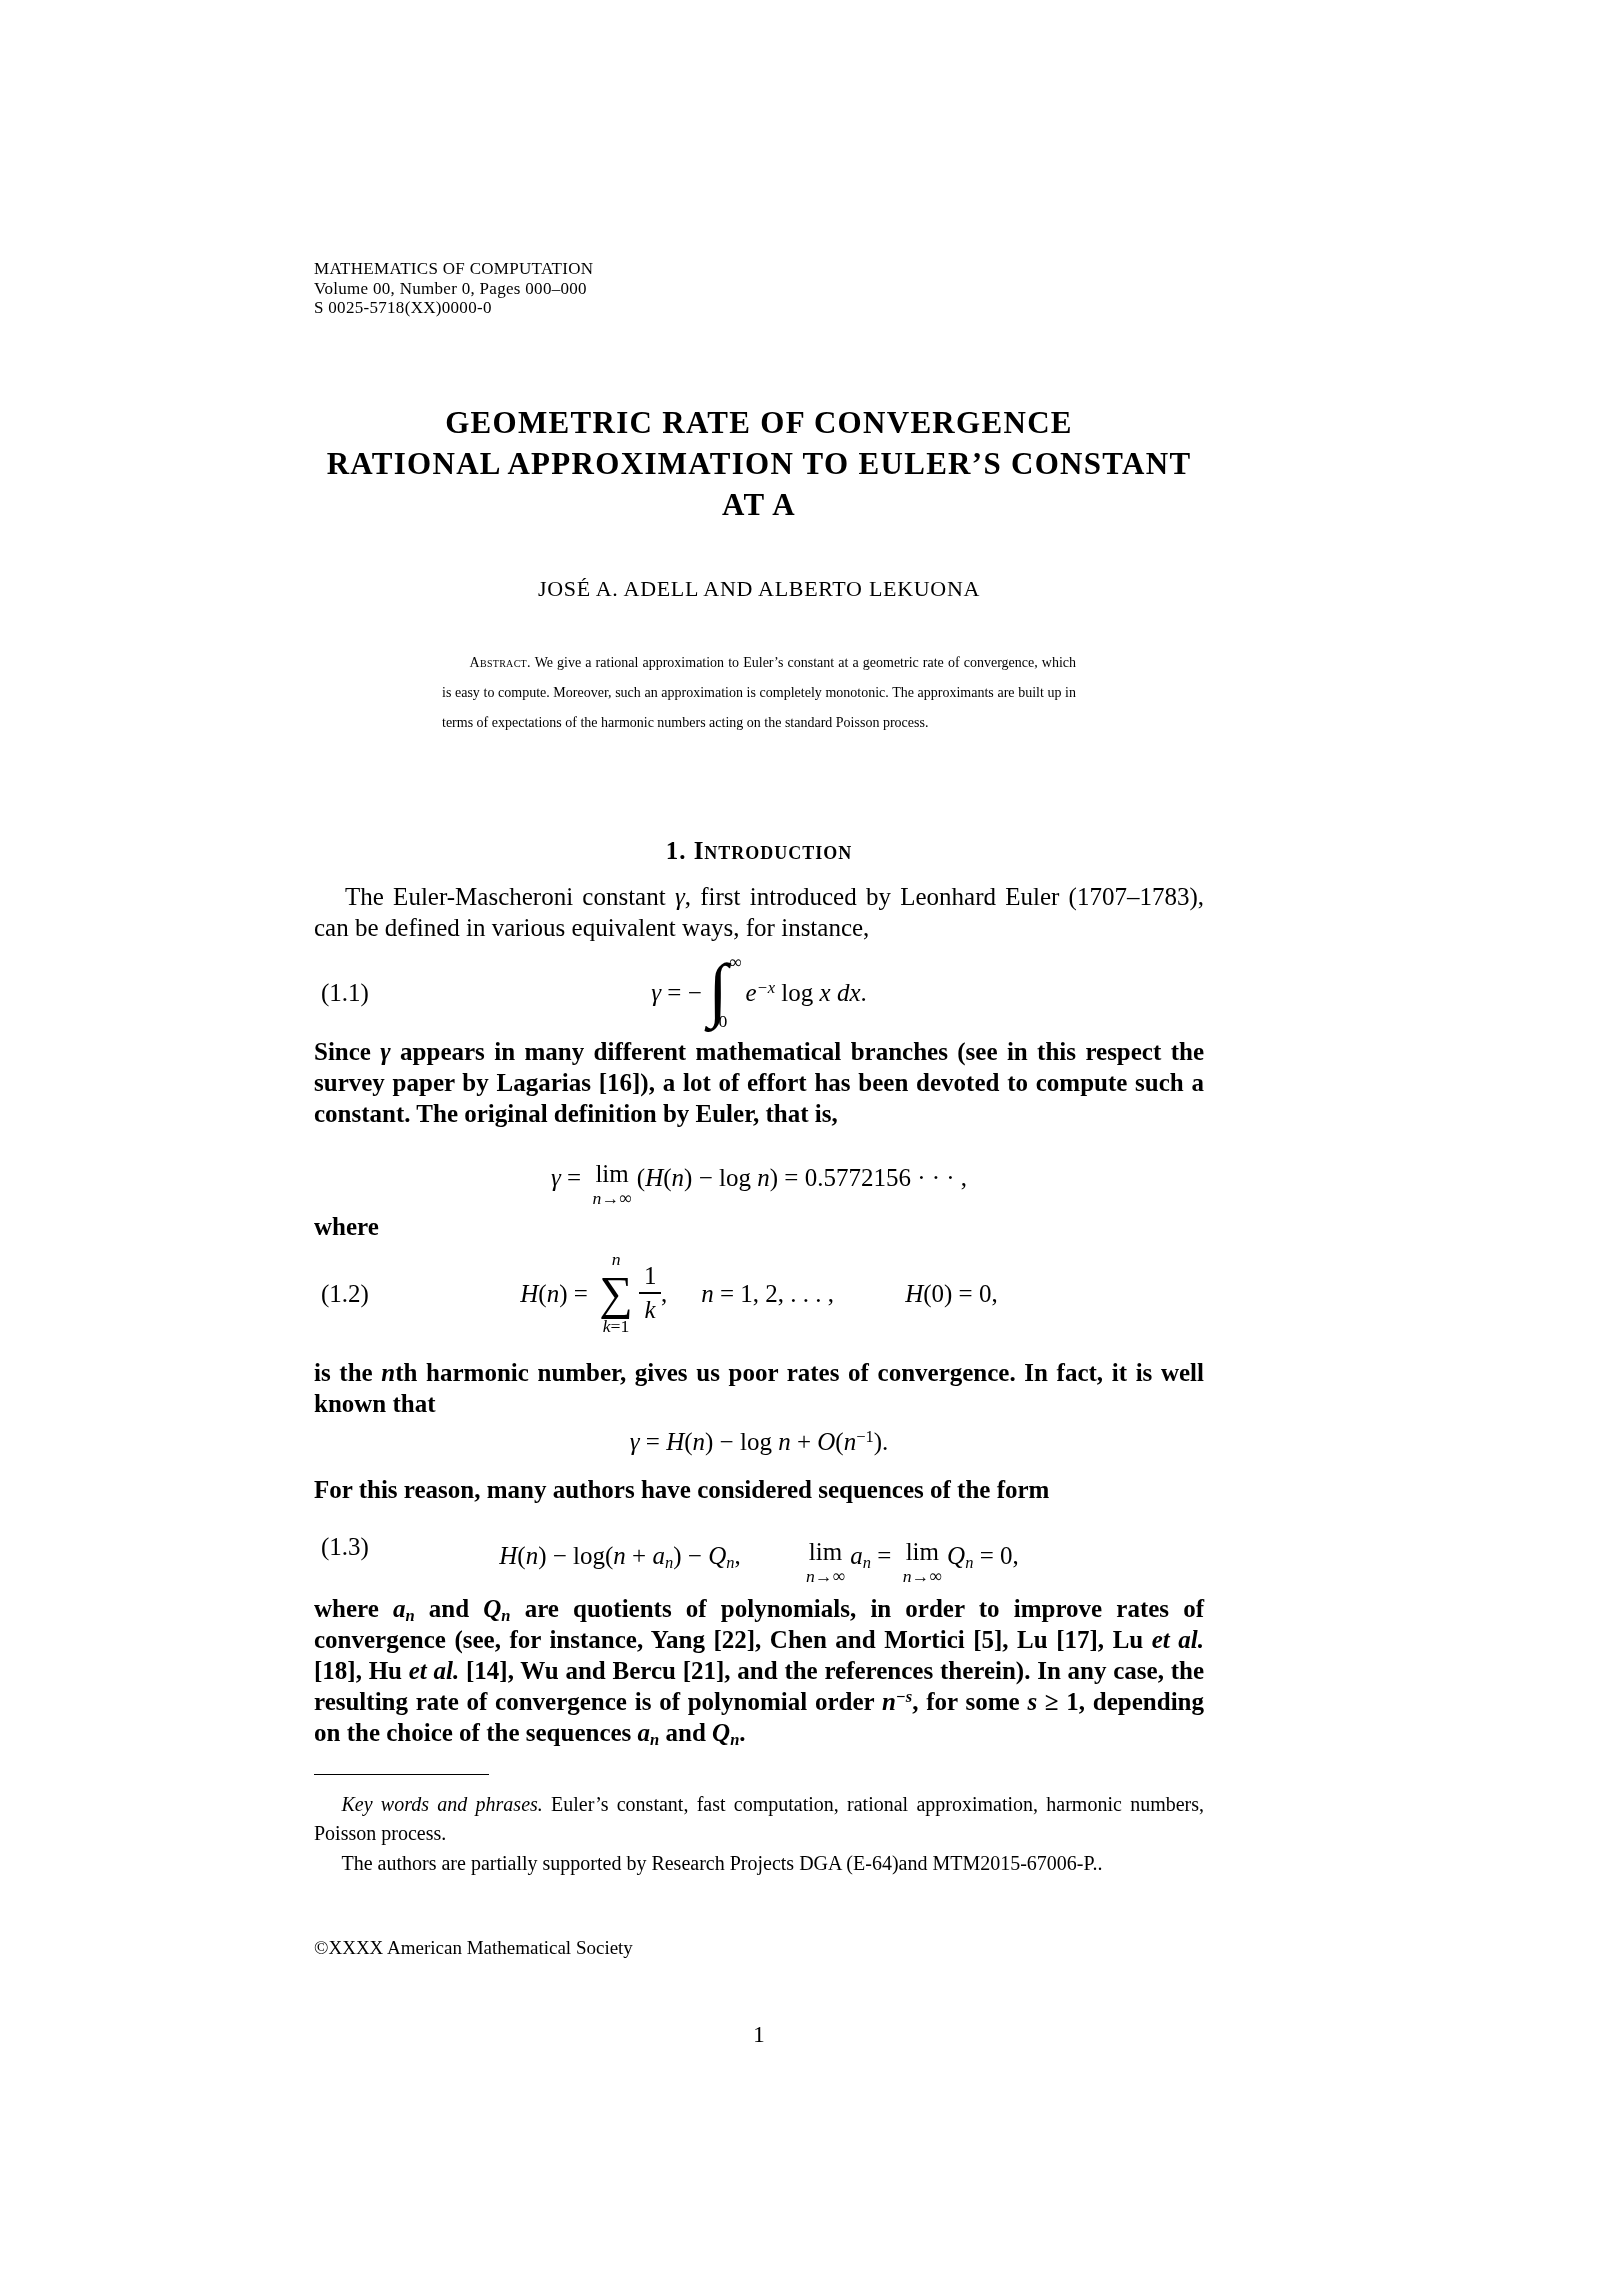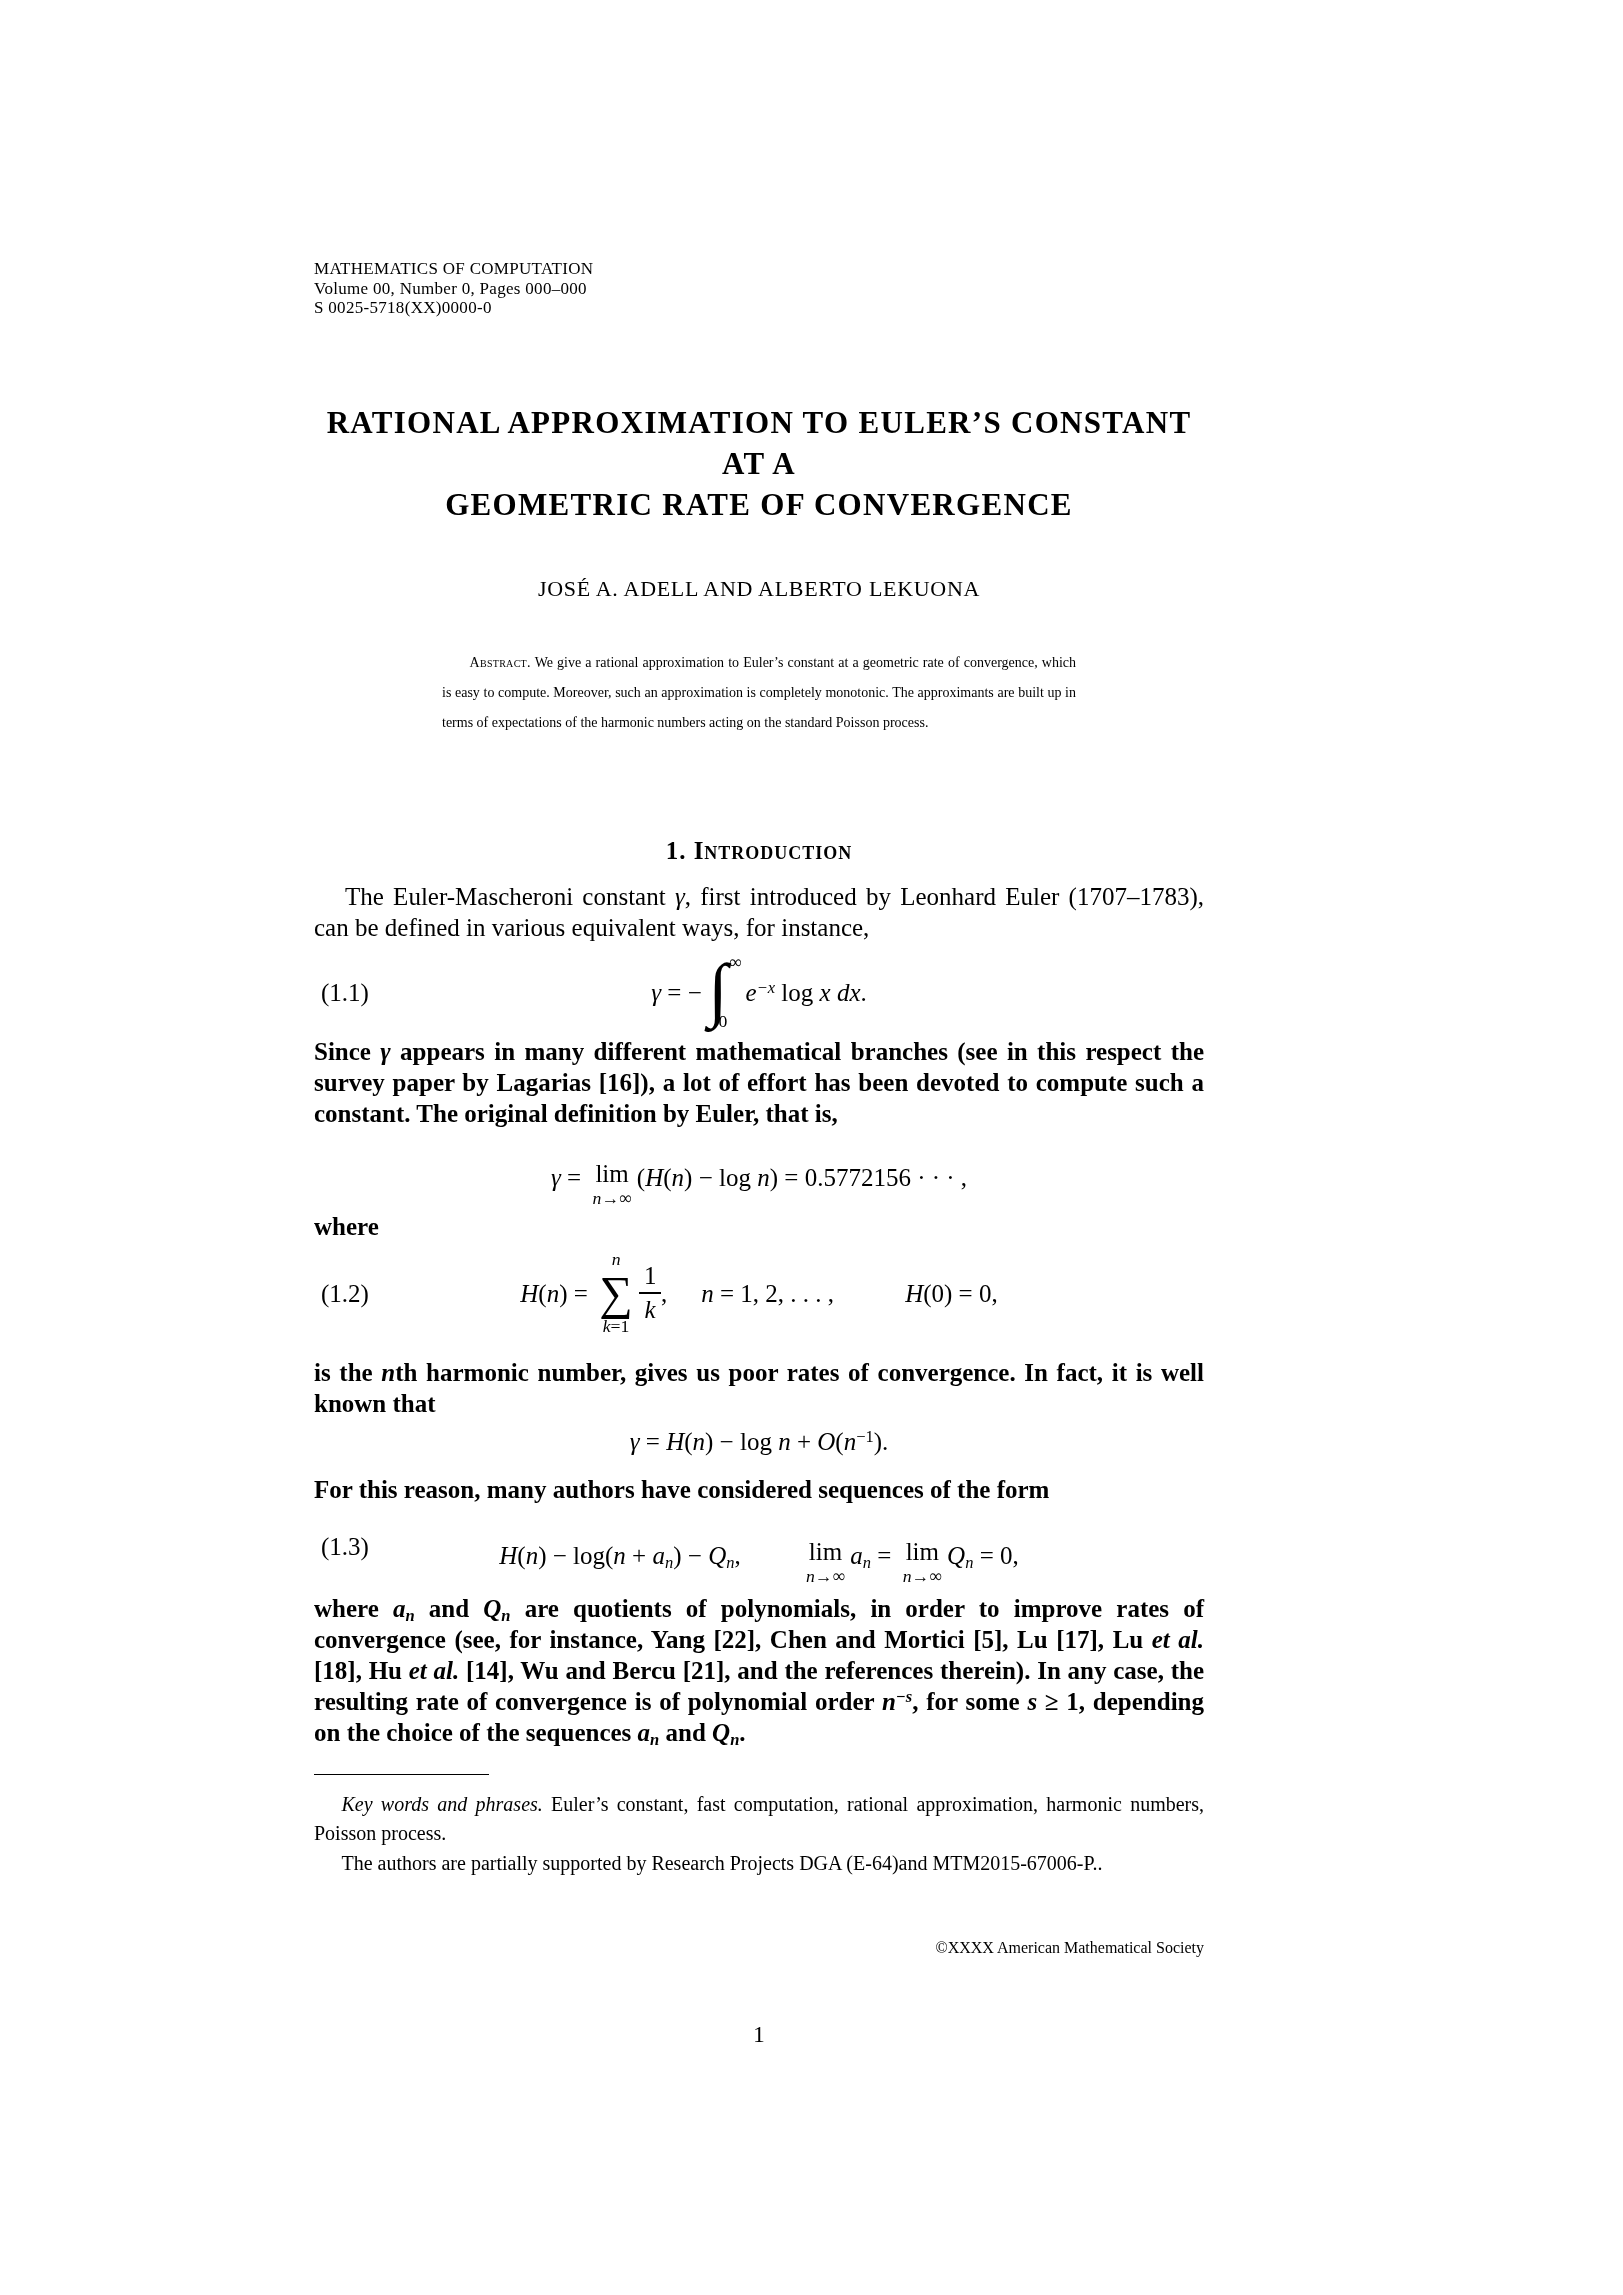--- a/index.html
+++ b/index.html
@@ -111,37 +111,37 @@
 
   .qs{display:inline-block;width:34px;}
   .qs2{display:inline-block;width:71px;}
   .qs3{display:inline-block;width:60px;}
 
   
   .fnrule{margin-top:26px;width:175px;height:0;border-top:1.6px solid #000;}
   .footnotes{margin-top:14.4px;font-size:20px;line-height:29.5px;}
   .fn{text-align:justify;text-indent:27.5px;}
 
-  .copyright{margin-top:58px;text-align:right;font-size:16px;line-height:23.6px;}
+  .copyright{margin-top:58px;font-size:19px;line-height:23.6px;}
   .pagenum{margin-top:60px;text-align:center;font-size:23.6px;line-height:29px;}
 </style>
 </head>
 <body>
 
 <div class="page">
 
   <header class="pub-block">
     <div>MATHEMATICS OF COMPUTATION</div>
     <div>Volume 00, Number 0, Pages 000–000</div>
     <div>S 0025-5718(XX)0000-0</div>
   </header>
 
   <h1 class="title">
+    <span class="tline">GEOMETRIC RATE OF CONVERGENCE</span>
     <span class="tline">RATIONAL APPROXIMATION TO EULER’S CONSTANT AT A</span>
-    <span class="tline">GEOMETRIC RATE OF CONVERGENCE</span>
   </h1>
 
   <div class="authors">JOSÉ A. ADELL AND ALBERTO LEKUONA</div>
 
   <p class="abstract"><span class="sc">Abstract.</span><span> We give a rational approximation to Euler’s constant at a geometric rate of convergence, which is easy to compute. Moreover, such an approximation is completely monotonic. The approximants are built up in terms of expectations of the harmonic numbers acting on the standard Poisson process.</span></p>
 
   <h2 class="section">1. Introduction</h2>
 
   <p class="para indent"><span>The Euler-Mascheroni constant </span><i>γ</i><span>, first introduced by Leonhard Euler (1707–1783), can be defined in various equivalent ways, for instance,</span></p>
 

